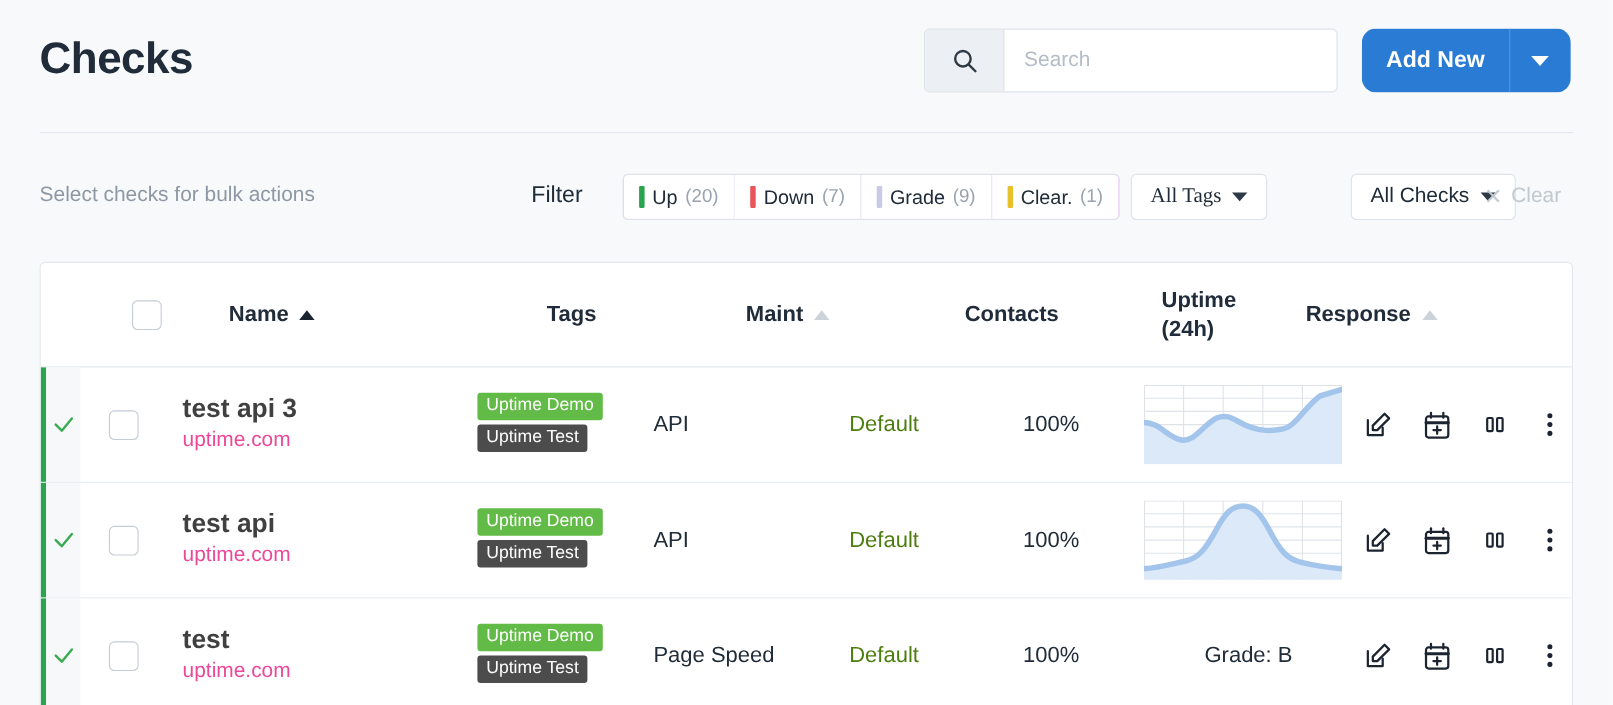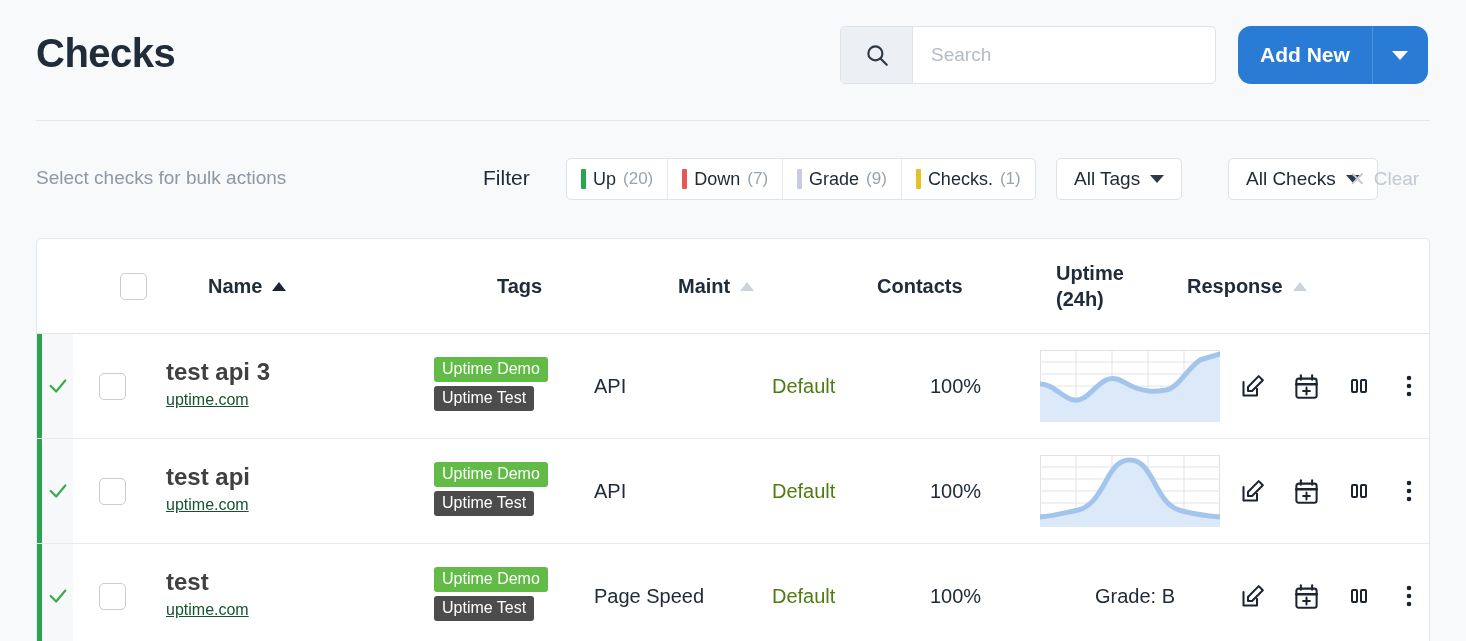--- a/index.html
+++ b/index.html
@@ -176,21 +176,21 @@
     padding: 0 17px;
     background: #ffffff;
     border: 1px solid #dde3ea;
     border-radius: 5px;
     font-family: "Liberation Sans", sans-serif;
     font-size: 19px;
     color: #202c39;
     cursor: pointer;
     white-space: nowrap;
   }
-  .dd-alltags { left: 1056px; }
+  .dd-alltags { left: 1028px; font-family: Liberation Serif, serif; }
   .dd-allchecks { left: 1228px; text-align: center; }
   .caret-dark {
     width: 0; height: 0;
     border-left: 7px solid transparent;
     border-right: 7px solid transparent;
     border-top: 8px solid #2e3a46;
   }
   .clear-btn {
     position: absolute;
     left: 1335px;
@@ -296,24 +296,23 @@
   }
 
   
   .name-main {
     font-size: 24px;
     font-weight: 700;
     color: #404040;
     line-height: 28px;
   }
   .name-sub {
-    font-size: 16px;
-    color: #14532d;
+    font-size: 19px;
+    color: #ec4899;
     line-height: 28px;
-    text-decoration: underline;
   }
 
   
   .tag {
     display: inline-block;
     color: #ffffff;
     font-size: 16px;
     padding: 3px 8px 4px;
     border-radius: 3px;
     line-height: 18px;
@@ -382,21 +381,21 @@
       <span>Down</span>
       <span class="status-count">(7)</span>
     </button>
     <button class="status-btn">
       <span class="status-pip" style="background:#c9c9e8"></span>
       <span>Grade</span>
       <span class="status-count">(9)</span>
     </button>
     <button class="status-btn">
       <span class="status-pip" style="background:#e8c02a"></span>
-      <span>Checks.</span>
+      <span>Clear.</span>
       <span class="status-count">(1)</span>
     </button>
   </div>
 
   <button class="dd-btn dd-alltags">
     <span>All Tags</span>
     <span class="caret-dark"></span>
   </button>
 
   <button class="dd-btn dd-allchecks">

